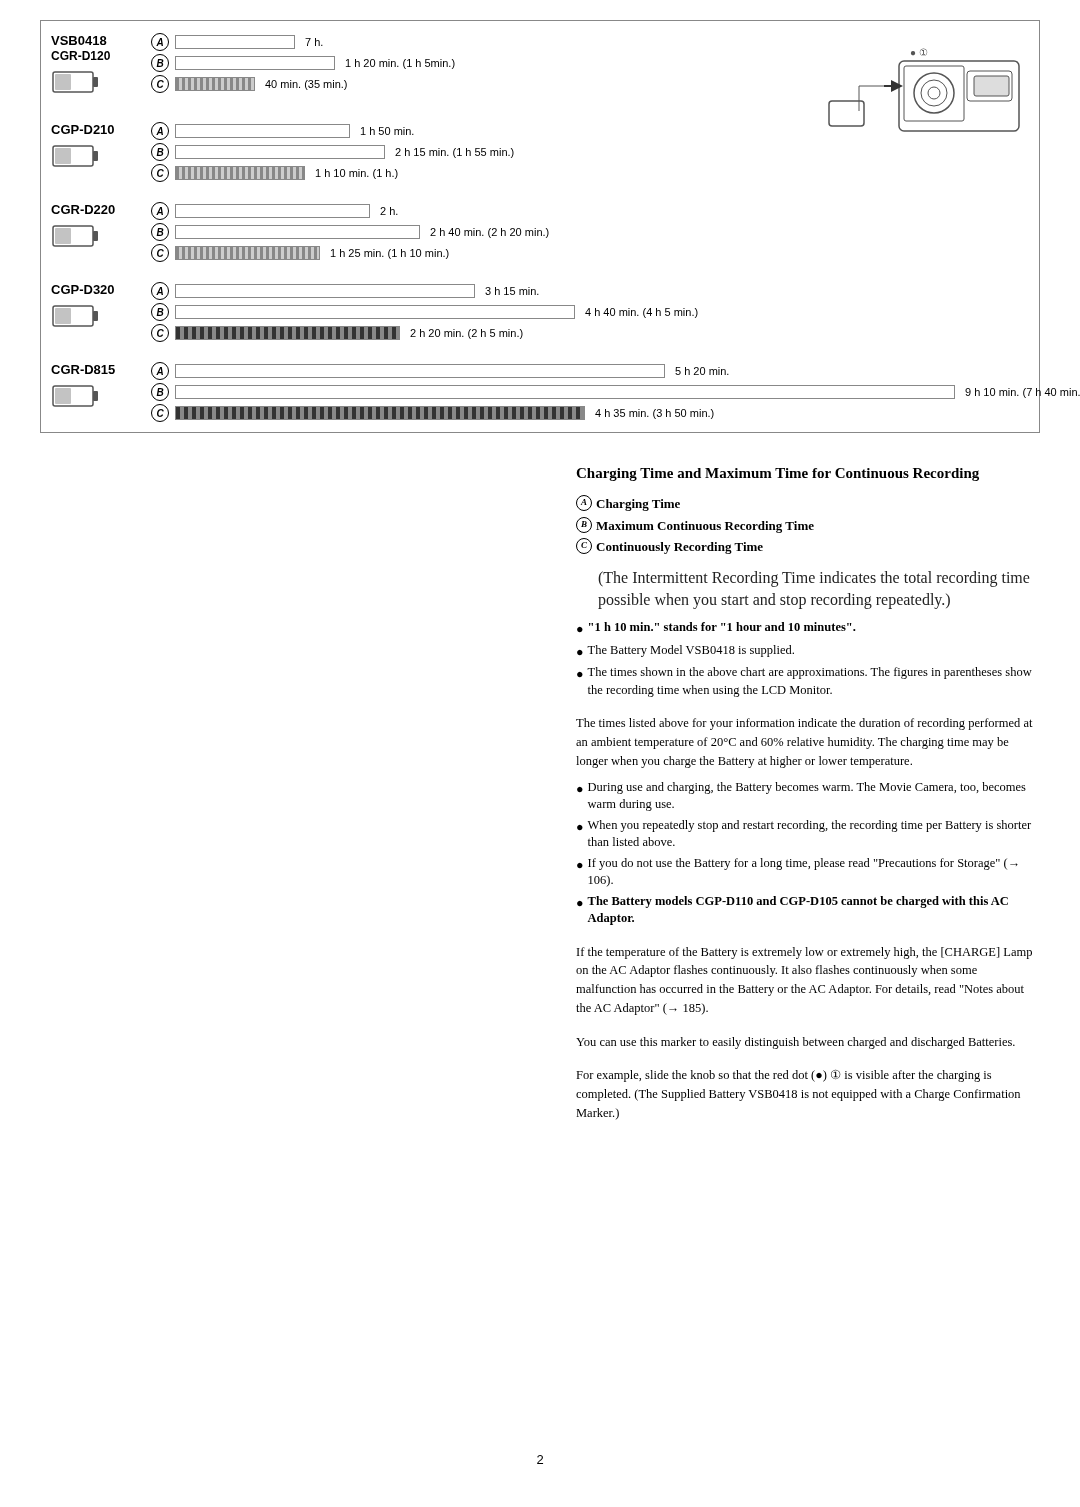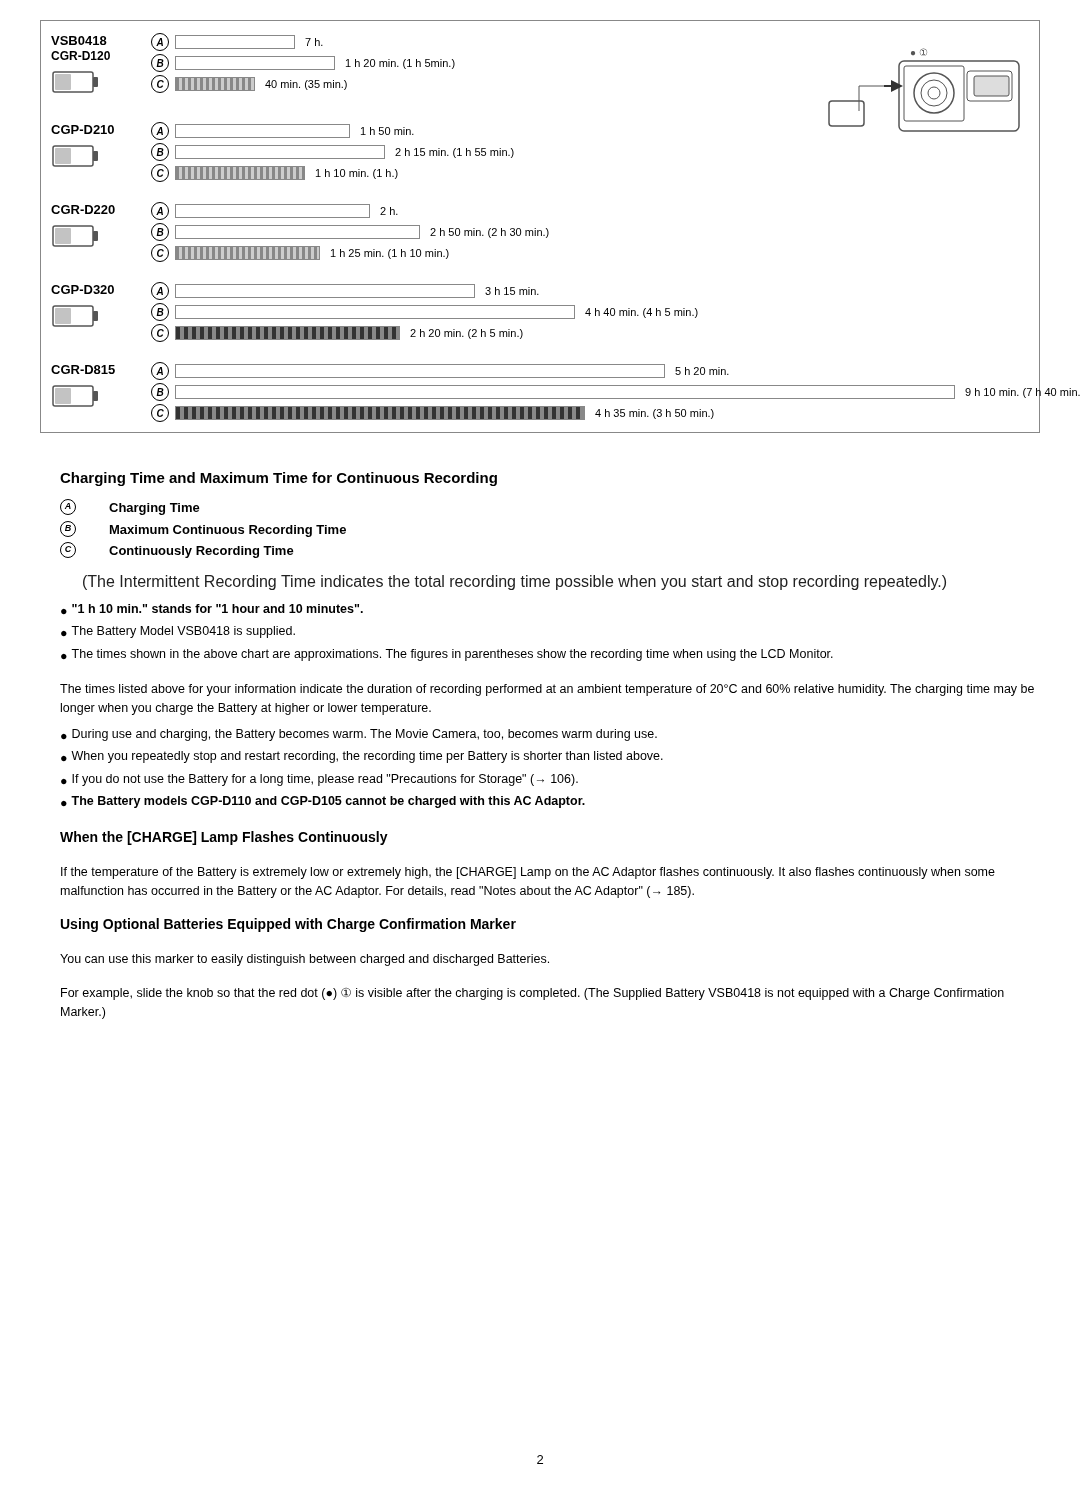--- a/index.html
+++ b/index.html
@@ -83,22 +83,23 @@
       align-items: center;
     }
     .bar-text {
       font-size: 11px;
       margin-left: 4px;
       white-space: nowrap;
     }
     
     .content-section {
       display: flex;
-      flex-direction: column;
-      gap: 4px;
+      flex-direction: row;
+      gap: 16px;
+      font-family: Liberation Serif, serif;
     }
     .left-empty {
       width: 500px;
       flex-shrink: 0;
     }
     .right-content {
       flex: 1;
       padding-left: 20px;
       font-size: 13px;
       line-height: 1.5;
@@ -126,21 +127,21 @@
       border-radius: 50%;
       display: flex;
       align-items: center;
       justify-content: center;
       font-size: 9px;
       font-weight: bold;
       flex-shrink: 0;
       margin-top: 1px;
       font-style: italic;
     }
-    .legend-text { font-weight: bold; margin-left: 29px; }
+    .legend-text { font-weight: bold; }
     .indent-text {
       margin-left: 22px;
       font-size: 16px;
       color: #222;
       margin-bottom: 8px;
       line-height: 1.4;
     }
     .bullet-list {
       margin-bottom: 8px;
     }
@@ -293,21 +294,21 @@
               <div class="bar-track" style="width: 195px;">
                 <div style="width: 100%; height: 100%; background: transparent;"></div>
               </div>
               <span class="bar-text">2 h.</span>
             </div>
             <div class="bar-row">
               <div class="bar-label">B</div>
               <div class="bar-track" style="width: 245px;">
                 <div style="width: 100%; height: 100%; background: transparent;"></div>
               </div>
-              <span class="bar-text">2 h 50 min. (2 h 30 min.)</span>
+              <span class="bar-text">2 h 40 min. (2 h 20 min.)</span>
             </div>
             <div class="bar-row">
               <div class="bar-label">C</div>
               <div class="bar-track" style="width: 145px;">
                 <div style="width: 100%; height: 100%; background: repeating-linear-gradient(90deg, rgb(136, 136, 136) 0px, rgb(136, 136, 136) 3px, rgb(204, 204, 204) 3px, rgb(204, 204, 204) 6px);"></div>
               </div>
               <span class="bar-text">1 h 25 min. (1 h 10 min.)</span>
             </div>
           </div>
         </div>
@@ -433,24 +434,22 @@
           <div class="bullet-item">
             <span class="bullet-dot">●</span>
             <span>If you do not use the Battery for a long time, please read "Precautions for Storage" (→ 106).</span>
           </div>
           <div class="bullet-item">
             <span class="bullet-dot">●</span>
             <span style="font-weight: bold;">The Battery models CGP-D110 and CGP-D105 cannot be charged with this AC Adaptor.</span>
           </div>
         </div>
 
-      <div class="subsection-title">When the [CHARGE] Lamp Flashes Continuously</div>
       <div class="body-text">If the temperature of the Battery is extremely low or extremely high, the [CHARGE] Lamp on the AC Adaptor flashes continuously. It also flashes continuously when some malfunction has occurred in the Battery or the AC Adaptor. For details, read "Notes about the AC Adaptor" (→ 185).</div>
 
-      <div class="subsection-title">Using Optional Batteries Equipped with Charge Confirmation Marker</div>
       <div class="body-text">You can use this marker to easily distinguish between charged and discharged Batteries.</div>
       <div class="body-text">For example, slide the knob so that the red dot (●) ① is visible after the charging is completed. (The Supplied Battery VSB0418 is not equipped with a Charge Confirmation Marker.)</div>
 
     </div>
   </div>
 
   <div class="page-number">2</div>
 
 </div>
 

